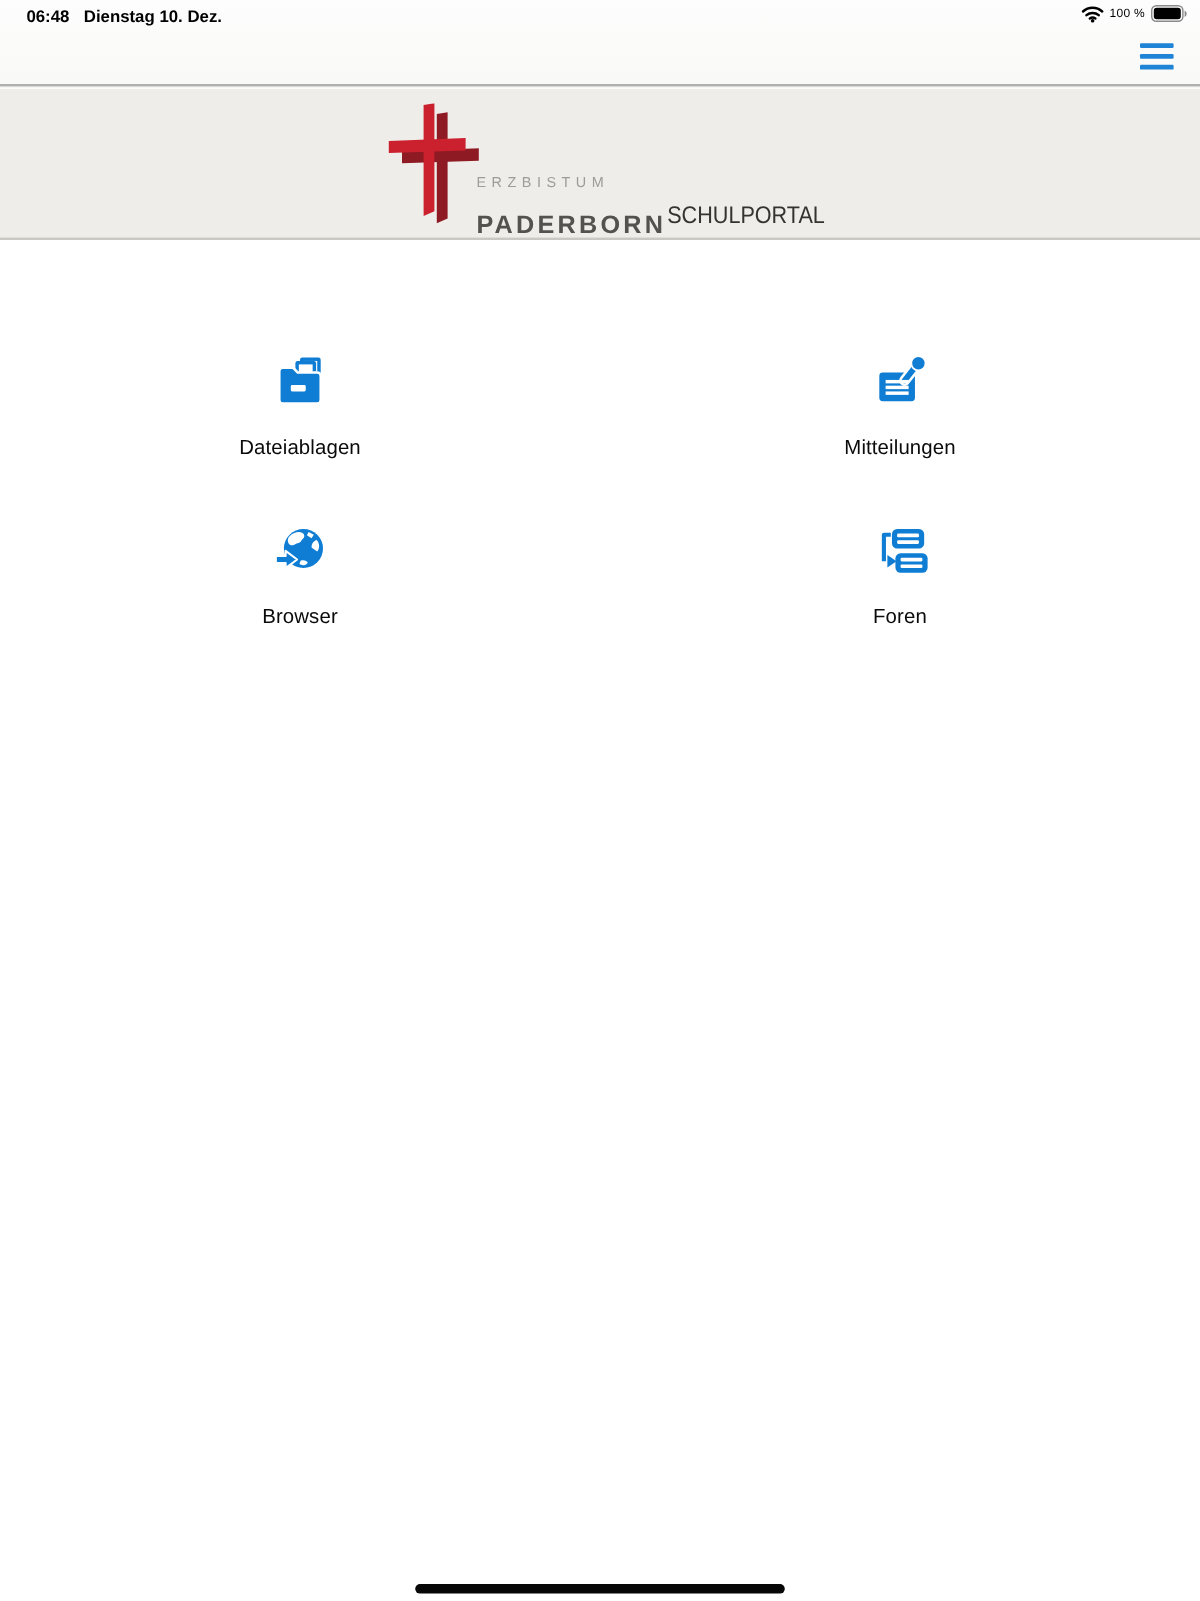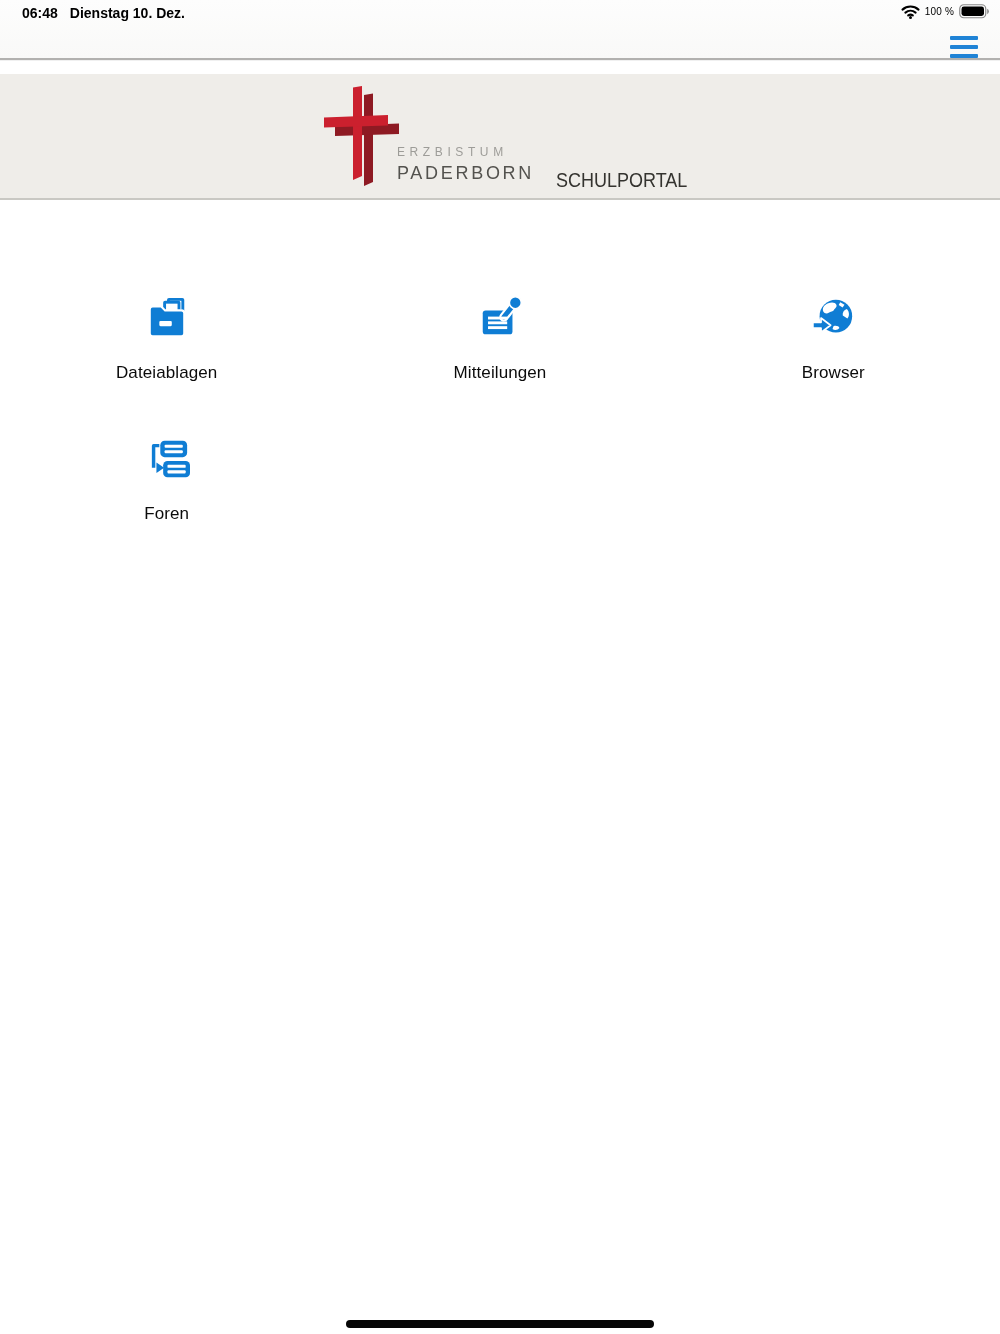--- a/index.html
+++ b/index.html
@@ -4,21 +4,21 @@
 <style>
   html, body { margin: 0; padding: 0; background: #ffffff; }
   body { font-family: "Liberation Sans", sans-serif; -webkit-font-smoothing: antialiased; }
   .screen {
     position: relative; width: 1000px; height: 1334px;
     background: #ffffff; overflow: hidden; margin: 0 auto;
   }
 
   
   .topbar {
-    position: absolute; top: 0; left: 0; width: 1000px; height: 60px;
+    position: absolute; top: 0; left: 0; width: 1000px; height: 72px;
     background: linear-gradient(180deg,#fdfdfd,#f9f9f8);
     border-bottom: 2px solid #b2b1af;
     box-shadow: 0 1px 0 rgba(0,0,0,0.06);
     box-sizing: border-box;
   }
   .status-left {
     position: absolute; top: 5px; left: 22px;
     display: flex; gap: 12px; align-items: baseline;
     font-size: 14px; font-weight: 600; color: #000;
   }
@@ -39,31 +39,31 @@
   
   .header {
     position: absolute; top: 74px; left: 0; width: 1000px; height: 126px;
     background: #efede9;
     border-bottom: 2px solid #c9c8c3;
     box-sizing: border-box;
   }
   .cross-logo { position: absolute; left: 322px; top: 12px; }
   .org-text { position: absolute; left: 397px; top: 72px; line-height: 1; white-space: nowrap; }
   .org-line1 { font-size: 12px; font-weight: 400; letter-spacing: 4.6px; color: #9d9c98; }
-  .org-line2 { font-size: 18px; font-weight: 400; letter-spacing: 2.7px; color: #53524e; margin-top: 6px; }
+  .org-line2 { font-size: 21px; font-weight: 700; letter-spacing: 2.7px; color: #53524e; margin-top: 19px; }
   .app-title {
     position: absolute; left: 556px; top: 95px;
     font-size: 20px; font-weight: 400; color: #34332f; letter-spacing: 0px;
     transform: scaleX(0.9); transform-origin: left center; white-space: nowrap;
   }
 
   
   .grid {
     position: absolute; top: 296px; left: 0; width: 1000px;
-    display: grid; grid-template-columns: repeat(3, 1fr);
+    display: grid; grid-template-columns: repeat(2, 1fr);
     row-gap: 54px; justify-items: center; text-align: center;
   }
   .tile {
     display: flex; flex-direction: column; align-items: center;
     width: 200px; cursor: pointer;
   }
   .tile .ticon { height: 46px; display: flex; align-items: center; justify-content: center; margin-bottom: 20px; }
   .tile .tlabel { font-size: 17px; color: #0b0b0b; letter-spacing: 0.1px; line-height: 21px; }
 
   

